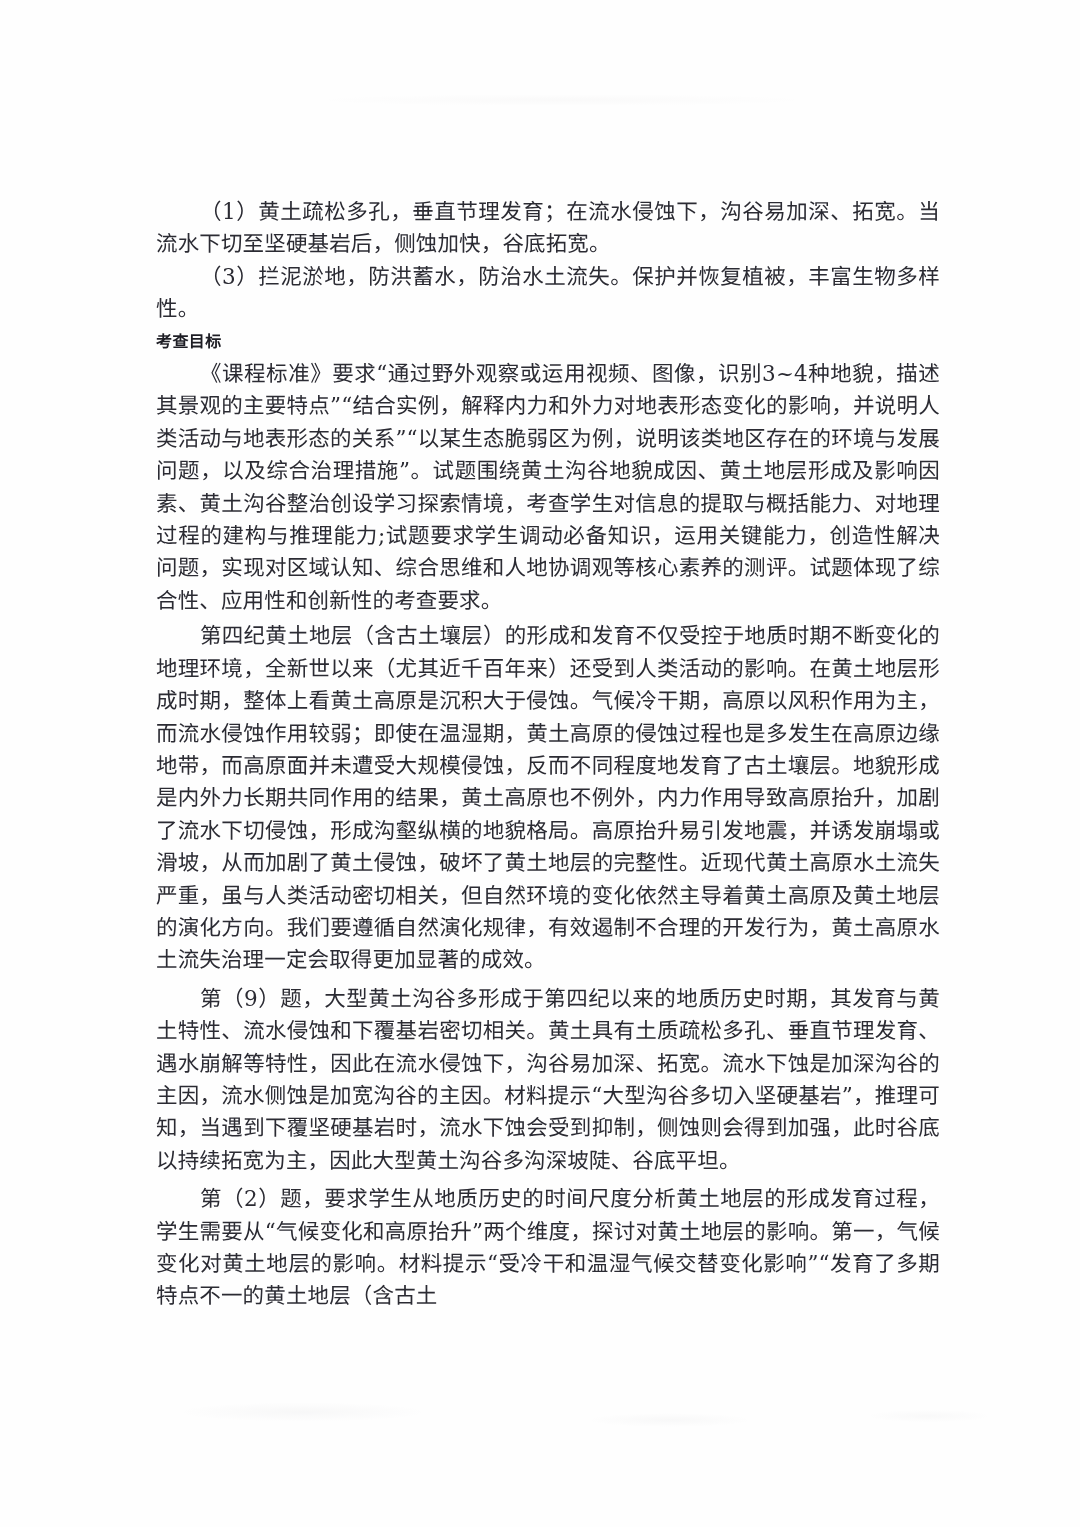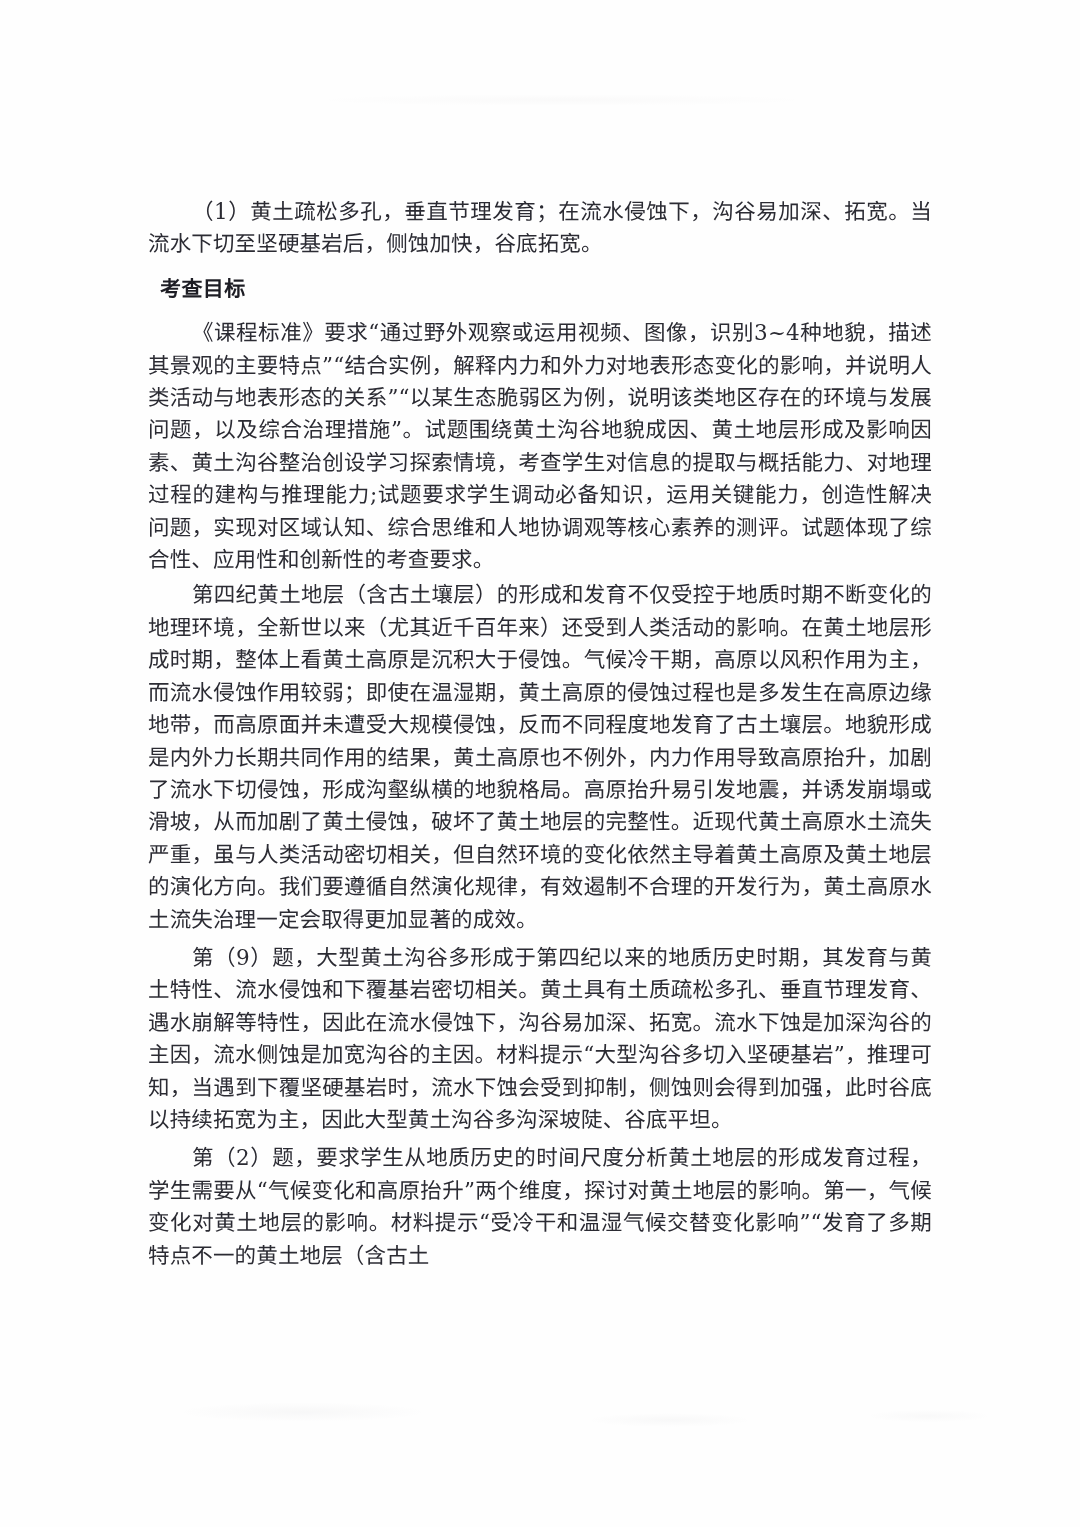--- a/index.html
+++ b/index.html
@@ -37,21 +37,21 @@
     left: 0;
     top: 80px;
     width: 1080px;
     height: 40px;
     background: radial-gradient(ellipse 340px 8px at 52% 50%, rgba(70,60,60,0.025), rgba(0,0,0,0) 75%);
     pointer-events: none;
   }
 
   .content {
     position: absolute;
-    left: 148px;
+    left: 156px;
     top: 196px;
     width: 784px;
   }
 
   
   .para {
     font-family: "DejaVu Serif", "Liberation Serif", serif;
     font-size: 21.5px;
     line-height: 32.4px;
     color: #2b2b33;
@@ -62,45 +62,46 @@
     text-indent: 0;
     -webkit-font-smoothing: antialiased;
   }
 
   .para.indent {
     text-indent: 2.05em;
   }
 
   .heading {
     font-family: "DejaVu Sans", "Liberation Sans", sans-serif;
-    font-size: 21px;
+    font-size: 16px;
     line-height: 32.4px;
     font-weight: bold;
     color: #1d1d24;
-    margin: 12px;
+    margin: 0;
     letter-spacing: 0.4px;
   }
 
   .gap-sm { height: 3px; }
   .gap-md { height: 6px; }
 </style>
 </head>
 <body>
 
 <div class="page">
 
   <div class="scan-noise-top"></div>
   <div class="scan-noise"></div>
 
   <div class="content">
 
     <p class="para indent">（1）黄土疏松多孔，垂直节理发育；在流水侵蚀下，沟谷易加深、拓宽。当流水下切至坚硬基岩后，侧蚀加快，谷底拓宽。</p>
 
 
 
+    <p class="para indent">（3）拦泥淤地，防洪蓄水，防治水土流失。保护并恢复植被，丰富生物多样性。</p>
 
     <h2 class="heading">考查目标</h2>
 
     <p class="para indent">《课程标准》要求“通过野外观察或运用视频、图像，识别3~4种地貌，描述其景观的主要特点”“结合实例，解释内力和外力对地表形态变化的影响，并说明人类活动与地表形态的关系”“以某生态脆弱区为例，说明该类地区存在的环境与发展问题，以及综合治理措施”。试题围绕黄土沟谷地貌成因、黄土地层形成及影响因素、黄土沟谷整治创设学习探索情境，考查学生对信息的提取与概括能力、对地理过程的建构与推理能力;试题要求学生调动必备知识，运用关键能力，创造性解决问题，实现对区域认知、综合思维和人地协调观等核心素养的测评。试题体现了综合性、应用性和创新性的考查要求。</p>
 
     <div class="gap-sm"></div>
 
 
     <p class="para indent">第四纪黄土地层（含古土壤层）的形成和发育不仅受控于地质时期不断变化的地理环境，全新世以来（尤其近千百年来）还受到人类活动的影响。在黄土地层形成时期，整体上看黄土高原是沉积大于侵蚀。气候冷干期，高原以风积作用为主，而流水侵蚀作用较弱；即使在温湿期，黄土高原的侵蚀过程也是多发生在高原边缘地带，而高原面并未遭受大规模侵蚀，反而不同程度地发育了古土壤层。地貌形成是内外力长期共同作用的结果，黄土高原也不例外，内力作用导致高原抬升，加剧了流水下切侵蚀，形成沟壑纵横的地貌格局。高原抬升易引发地震，并诱发崩塌或滑坡，从而加剧了黄土侵蚀，破坏了黄土地层的完整性。近现代黄土高原水土流失严重，虽与人类活动密切相关，但自然环境的变化依然主导着黄土高原及黄土地层的演化方向。我们要遵循自然演化规律，有效遏制不合理的开发行为，黄土高原水土流失治理一定会取得更加显著的成效。</p>
 

